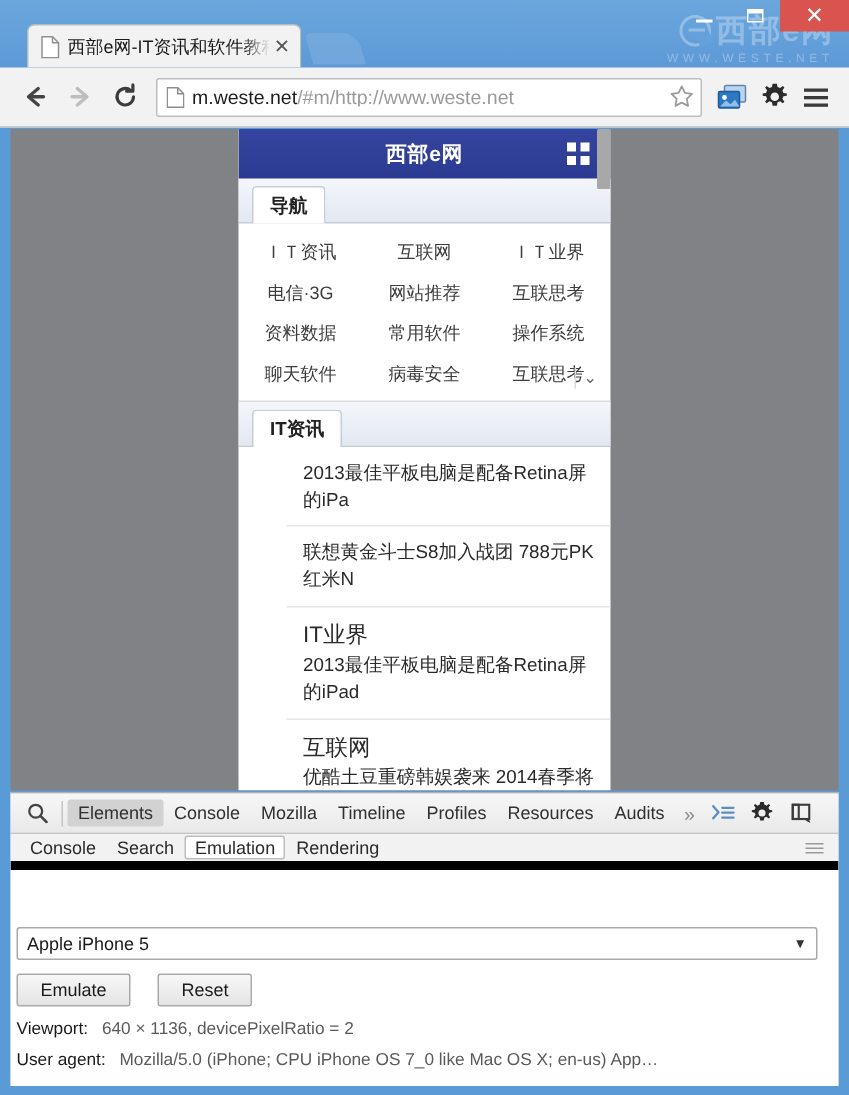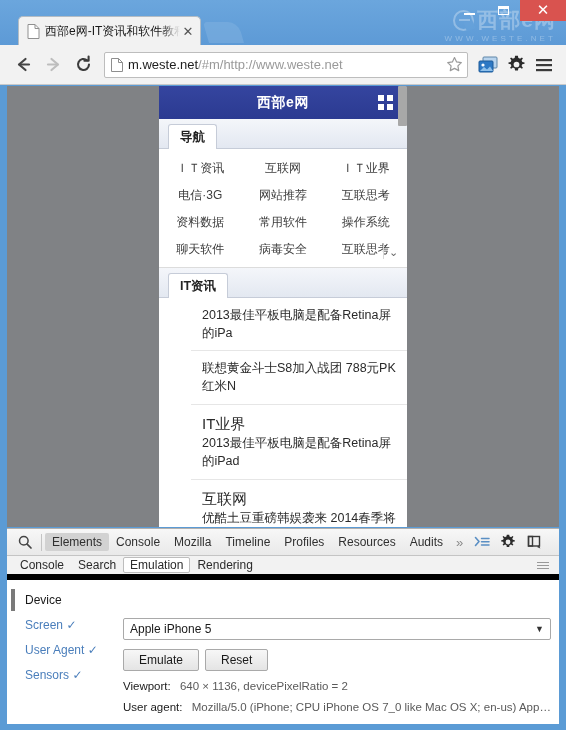--- a/index.html
+++ b/index.html
@@ -460,21 +460,21 @@
     background: #ffffff;
     border-radius: 2px;
     display: flex;
     align-items: center;
     padding: 0 6px;
     font-size: 12px;
     color: #1a1a1a;
     margin-top: 28px;
   }
   .devselect .arrow { margin-left: auto; font-size: 9px; color: #333; }
-  .btnrow { display: flex; gap: 6px; margin-top: 9px; }
+  .btnrow { display: flex; gap: 18px; margin-top: 9px; }
   .gbtn {
     background: linear-gradient(to bottom, #f7f7f7 0%, #e4e4e4 100%);
     border: 1px solid #a9a9a9;
     border-radius: 2px;
     font-size: 12px;
     color: #1a1a1a;
     padding: 4px 15px;
     line-height: 1;
   }
   .infoline {
@@ -716,38 +716,20 @@
       <div class="dr-tab active">Emulation</div>
       <div class="dr-tab">Rendering</div>
       <div class="dr-menu">
           <i></i>
           <i></i>
           <i></i>
         </div>
     </div>
 
     <div class="emul">
-      <div class="emul-side">
-        <div class="side-marker"></div>
-        <div class="emul-side-item active">
-          <span>Device</span>
-        </div>
-        <div class="emul-side-item">
-          <span>Screen</span>
-          <span class="check">✓</span>
-        </div>
-        <div class="emul-side-item">
-          <span>User Agent</span>
-          <span class="check">✓</span>
-        </div>
-        <div class="emul-side-item">
-          <span>Sensors</span>
-          <span class="check">✓</span>
-        </div>
-      </div>
 
       <div class="emul-main">
         <div class="devselect">
           <span>Apple iPhone 5</span>
           <span class="arrow">▼</span>
         </div>
         <div class="btnrow">
           <button class="gbtn">Emulate</button>
           <button class="gbtn">Reset</button>
         </div>

